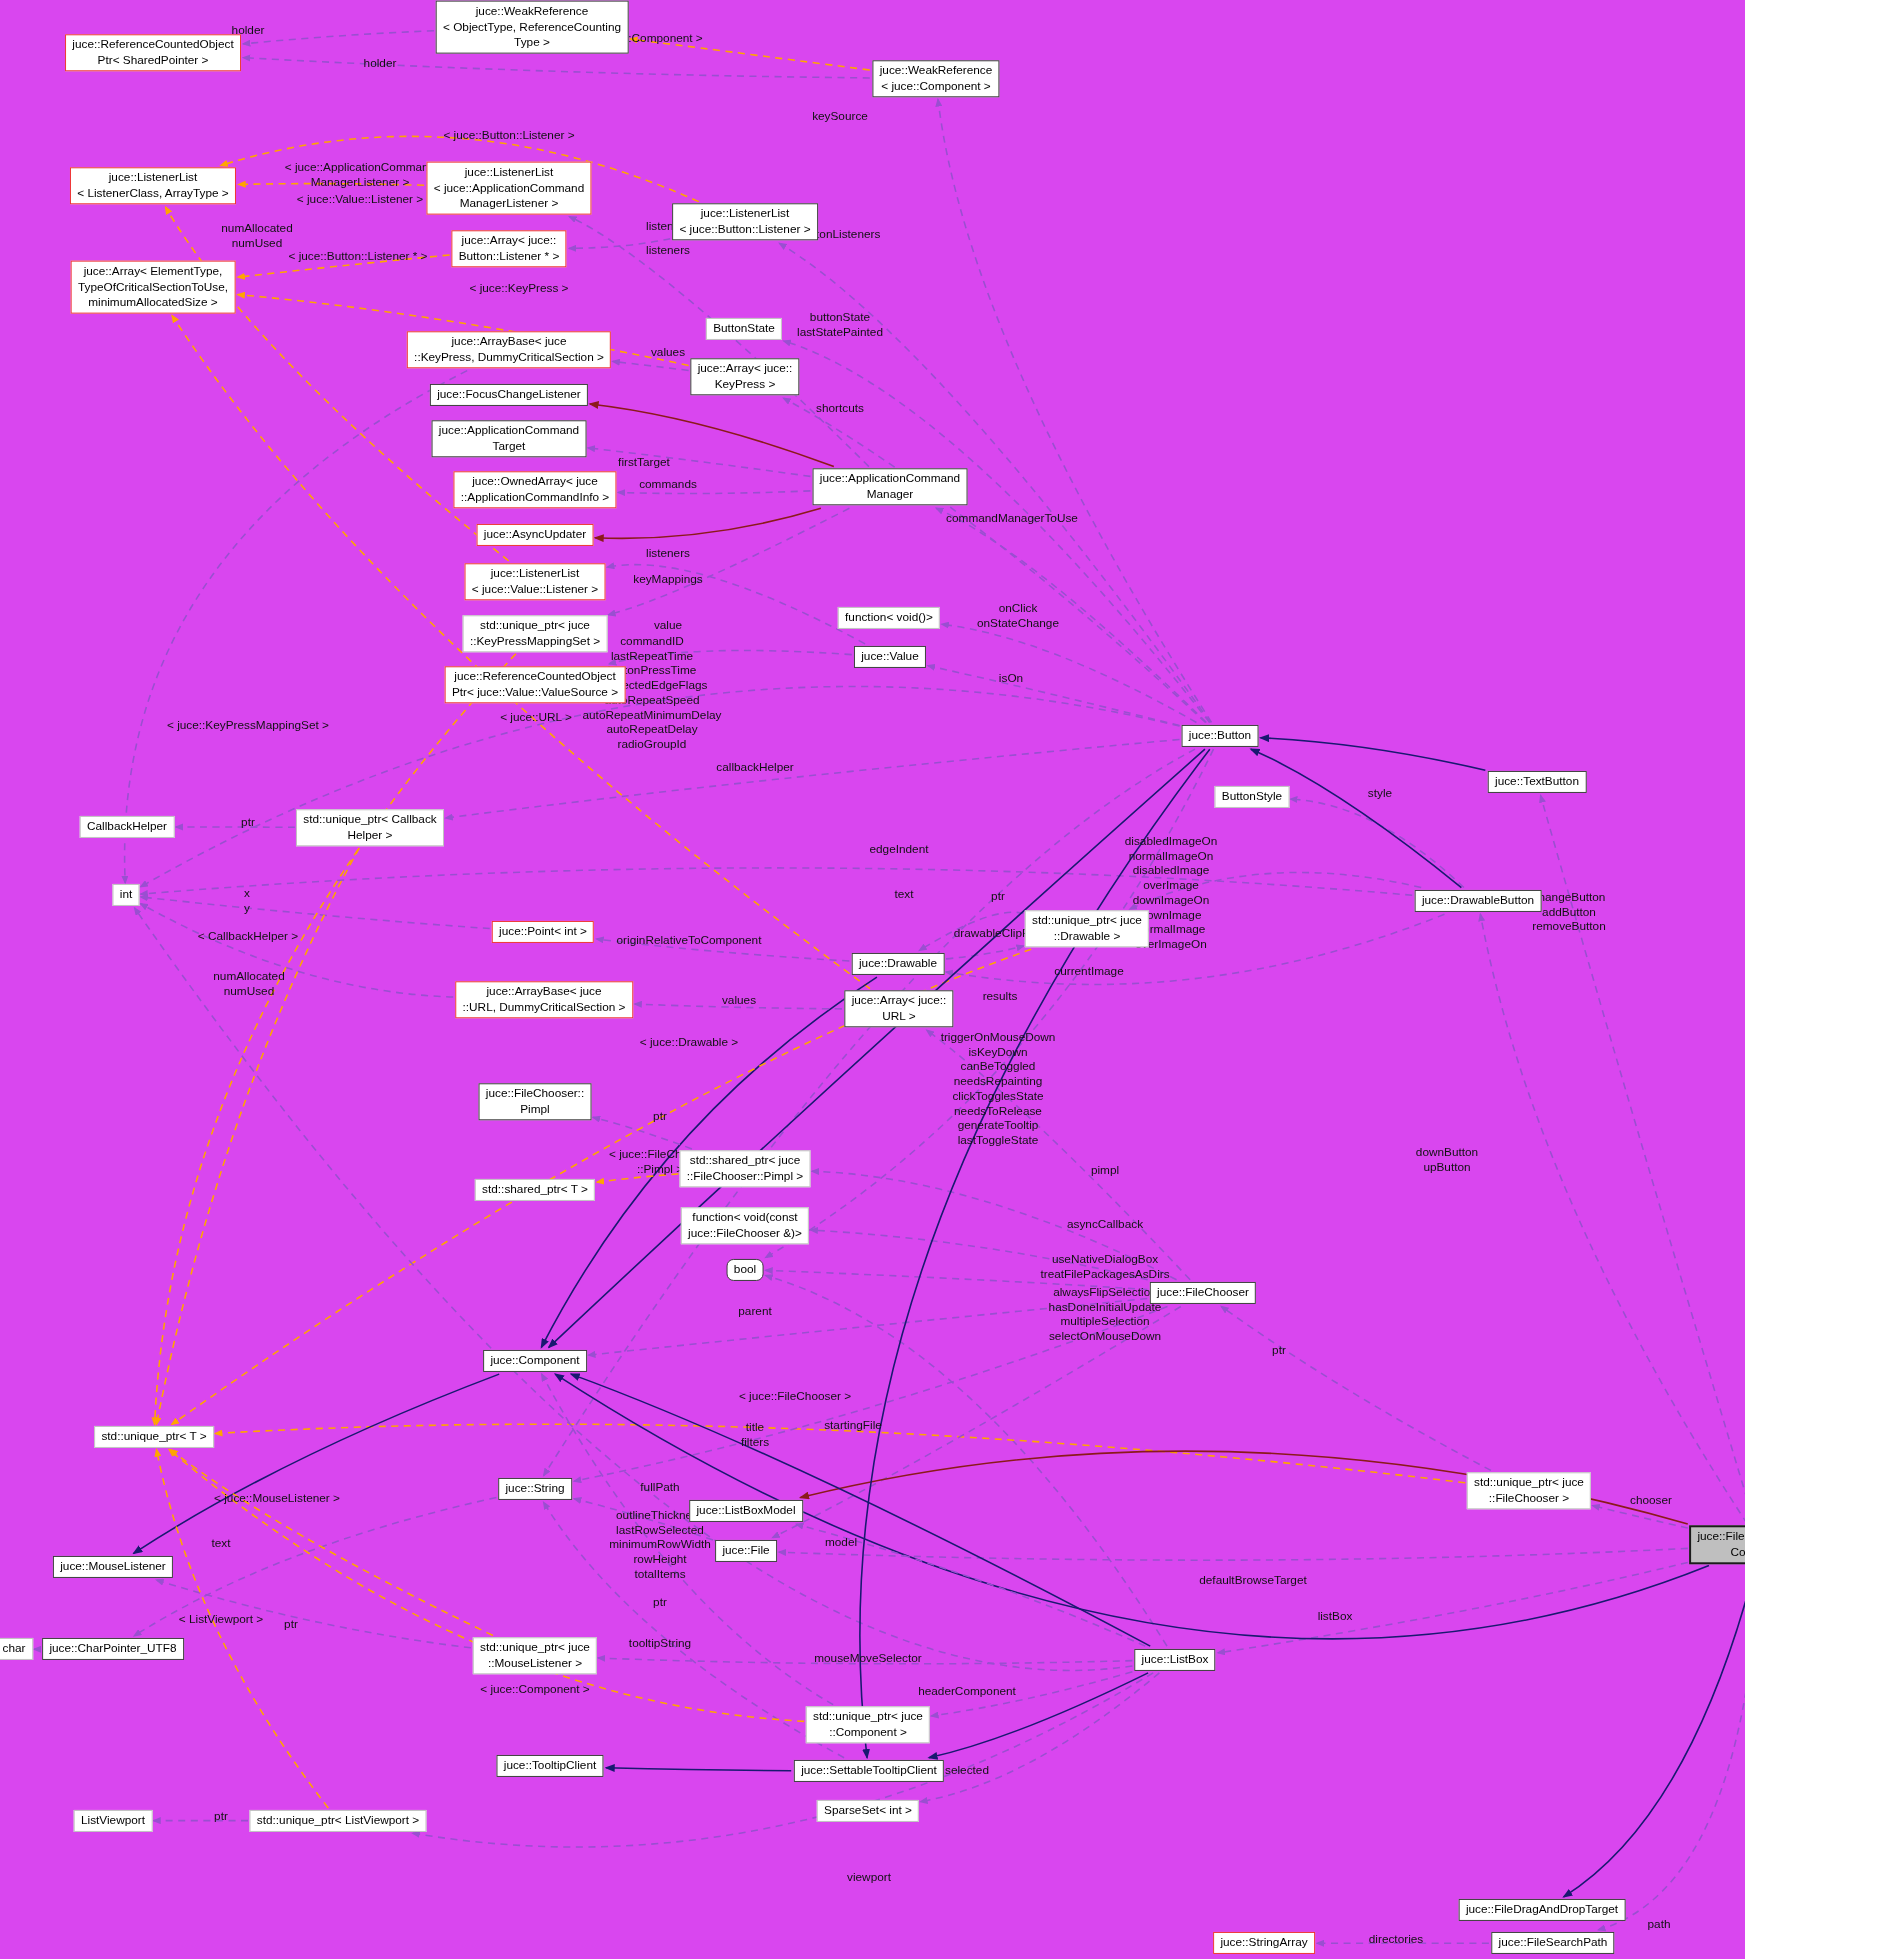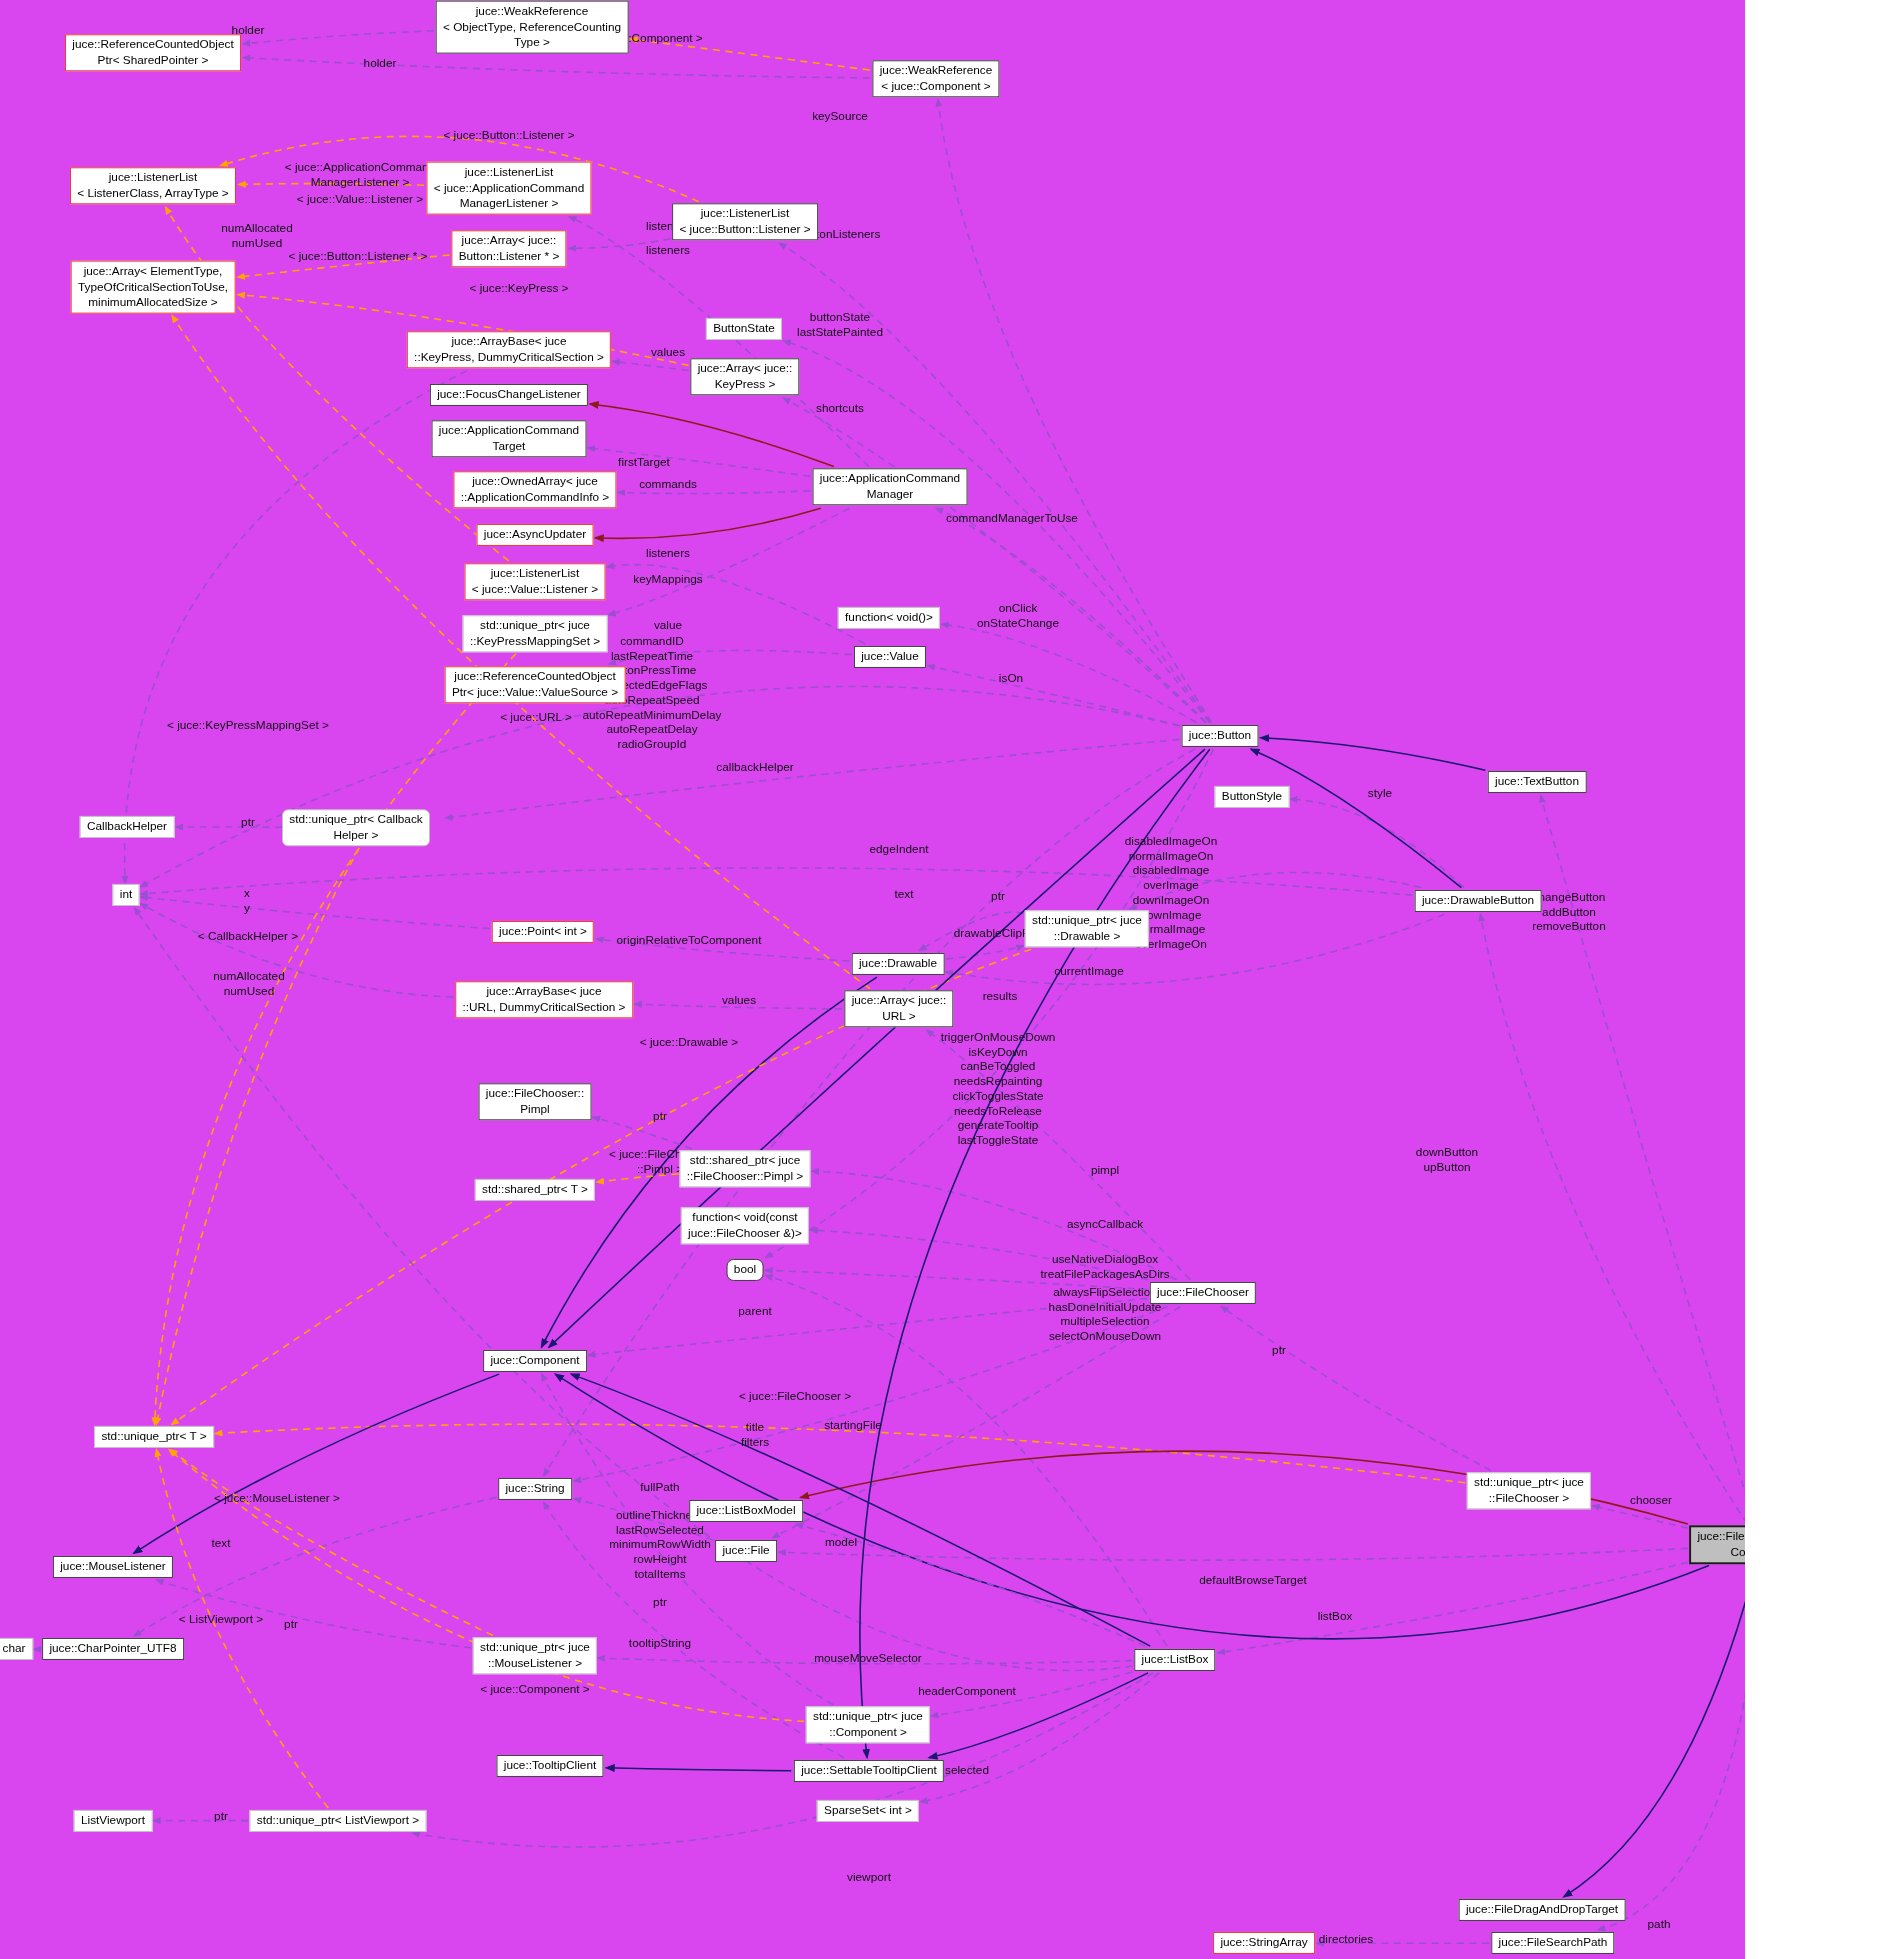--- a/index.html
+++ b/index.html
@@ -183,21 +183,21 @@
     <div class="node b-gray" style="left: 535px; top: 634px;">std::unique_ptr&lt; juce
 ::KeyPressMappingSet &gt;</div>
     <div class="node b-gray" style="left: 889px; top: 618px;">function&lt; void()&gt;</div>
     <div class="node b-black" style="left: 890px; top: 657px;">juce::Value</div>
     <div class="node b-red" style="left: 535px; top: 685px;">juce::ReferenceCountedObject
 Ptr&lt; juce::Value::ValueSource &gt;</div>
     <div class="node b-black" style="left: 1220px; top: 736px;">juce::Button</div>
     <div class="node b-black" style="left: 1537px; top: 782px;">juce::TextButton</div>
     <div class="node b-gray" style="left: 1252px; top: 797px;">ButtonStyle</div>
     <div class="node b-gray" style="left: 127px; top: 827px;">CallbackHelper</div>
-    <div class="node b-gray" style="left: 356px; top: 828px; border-radius: 6px;">std::unique_ptr&lt; Callback
+    <div class="node b-gray" style="left: 370px; top: 828px;">std::unique_ptr&lt; Callback
 Helper &gt;</div>
     <div class="node b-gray" style="left: 126px; top: 895px;">int</div>
     <div class="node b-black" style="left: 1478px; top: 901px;">juce::DrawableButton</div>
     <div class="node b-red" style="left: 543px; top: 932px;">juce::Point&lt; int &gt;</div>
     <div class="node b-gray" style="left: 1087px; top: 929px;">std::unique_ptr&lt; juce
 ::Drawable &gt;</div>
     <div class="node b-black" style="left: 898px; top: 964px;">juce::Drawable</div>
     <div class="node b-red" style="left: 544px; top: 1000px;">juce::ArrayBase&lt; juce
 ::URL, DummyCriticalSection &gt;</div>
     <div class="node b-black" style="left: 899px; top: 1009px;">juce::Array&lt; juce::
@@ -326,21 +326,21 @@
     <div class="elabel" style="left: 1651px; top: 1500px;">chooser</div>
     <div class="elabel" style="left: 1279px; top: 1350px;">ptr</div>
     <div class="elabel" style="left: 1335px; top: 1616px;">listBox</div>
     <div class="elabel" style="left: 1253px; top: 1580px;">defaultBrowseTarget</div>
     <div class="elabel" style="left: 1569px; top: 912px;">changeButton
 addButton
 removeButton</div>
     <div class="elabel" style="left: 1447px; top: 1160px;">downButton
 upButton</div>
     <div class="elabel" style="left: 1659px; top: 1924px;">path</div>
-    <div class="elabel" style="left: 1346px; top: 1939px; text-align: center;">directories</div>
+    <div class="elabel" style="left: 1396px; top: 1939px; text-align: center;">directories</div>
     <div class="elabel" style="left: 841px; top: 1542px;">model</div>
     <div class="elabel" style="left: 967px; top: 1691px;">headerComponent</div>
     <div class="elabel" style="left: 967px; top: 1770px;">selected</div>
     <div class="elabel" style="left: 869px; top: 1877px;">viewport</div>
     <div class="elabel" style="left: 660px; top: 1545px;">outlineThickness
 lastRowSelected
 minimumRowWidth
 rowHeight
 totalItems</div>
     <div class="elabel" style="left: 868px; top: 1658px;">mouseMoveSelector</div>

